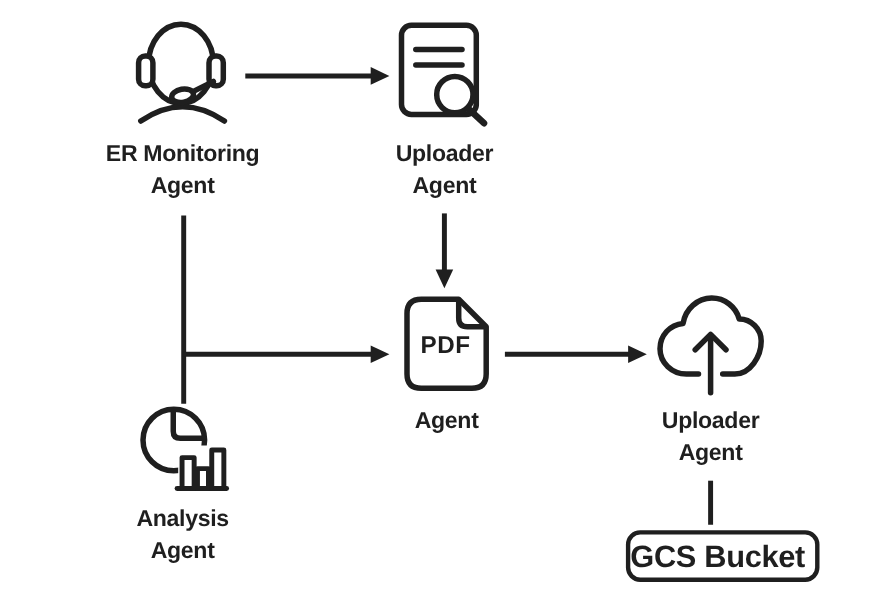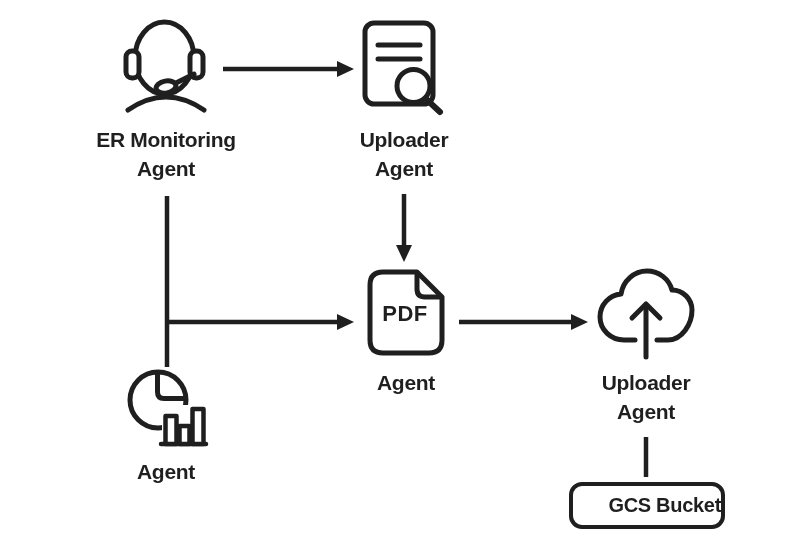--- a/index.html
+++ b/index.html
@@ -27,31 +27,31 @@
   .node-label span { display: block; }
   .pdf-badge-text {
     font: 700 22px "Liberation Sans", sans-serif;
     fill: currentColor;
     letter-spacing: 0.5px;
   }
   .gcs-box {
     position: absolute;
     left: 553px;
     top: 482px;
-    width: 156px;
+    width: 176px;
     height: 47px;
     box-sizing: border-box;
     border: 4px solid var(--ink);
     border-radius: 13px;
     background: var(--bg);
     display: flex;
     align-items: center;
-    justify-content: flex-end;
+    justify-content: flex-start;
     font-weight: 700;
-    font-size: 20px;
+    font-size: 28px;
     letter-spacing: -0.3px;
     color: var(--ink);
   }
 </style>
 </head>
 <body>
 
 <div class="canvas">
 
   <svg class="connectors" style="left:0;top:0" width="806" height="537" viewBox="0 0 806 537">
@@ -123,20 +123,21 @@
     <svg class="icon-svg" style="left:106px;top:366px" width="94" height="84" viewBox="106 366 94 84">
       <circle cx="142" cy="400" r="28" fill="none" stroke="currentColor" stroke-width="5"></circle>
       <path d="M 141.5 374 V 392 Q 141.5 398.5 148 398.5 H 169" fill="none" stroke="currentColor" stroke-width="5" stroke-linecap="round"></path>
       <rect x="146" y="405" width="52" height="43" fill="#ffffff"></rect>
       <path d="M 145 444 H 190" fill="none" stroke="currentColor" stroke-width="4.5" stroke-linecap="round"></path>
       <rect x="149.5" y="416" width="11" height="28" fill="#ffffff" stroke="currentColor" stroke-width="4.5" stroke-linejoin="round"></rect>
       <rect x="163.5" y="426" width="10" height="18" fill="#ffffff" stroke="currentColor" stroke-width="4.5" stroke-linejoin="round"></rect>
       <rect x="176.5" y="409" width="11" height="35" fill="#ffffff" stroke="currentColor" stroke-width="4.5" stroke-linejoin="round"></rect>
     </svg>
     <div class="node-label" style="left:50px;top:457px">
+      <span>Analysis</span>
       <span>Agent</span>
     </div>
   </div>
 
   <div>
     <svg class="icon-svg" style="left:578px;top:264px" width="106" height="98" viewBox="578 264 106 98">
       <path d="M 619 340 H 608 C 595 340 584 330 584 317 C 584 305 593 295 605 294 C 607 281 618 271 631 271 C 643 271 653 279 656 290 C 667 290 676 299 676 310 C 676 324 666 340 652 340 H 641" fill="none" stroke="currentColor" stroke-width="5" stroke-linecap="round" stroke-linejoin="round"></path>
       <path d="M 630 306 V 357" fill="none" stroke="currentColor" stroke-width="5" stroke-linecap="round"></path>
       <path d="M 616 318 L 630 304 L 644 318" fill="none" stroke="currentColor" stroke-width="5" stroke-linecap="round" stroke-linejoin="round"></path>
     </svg>

